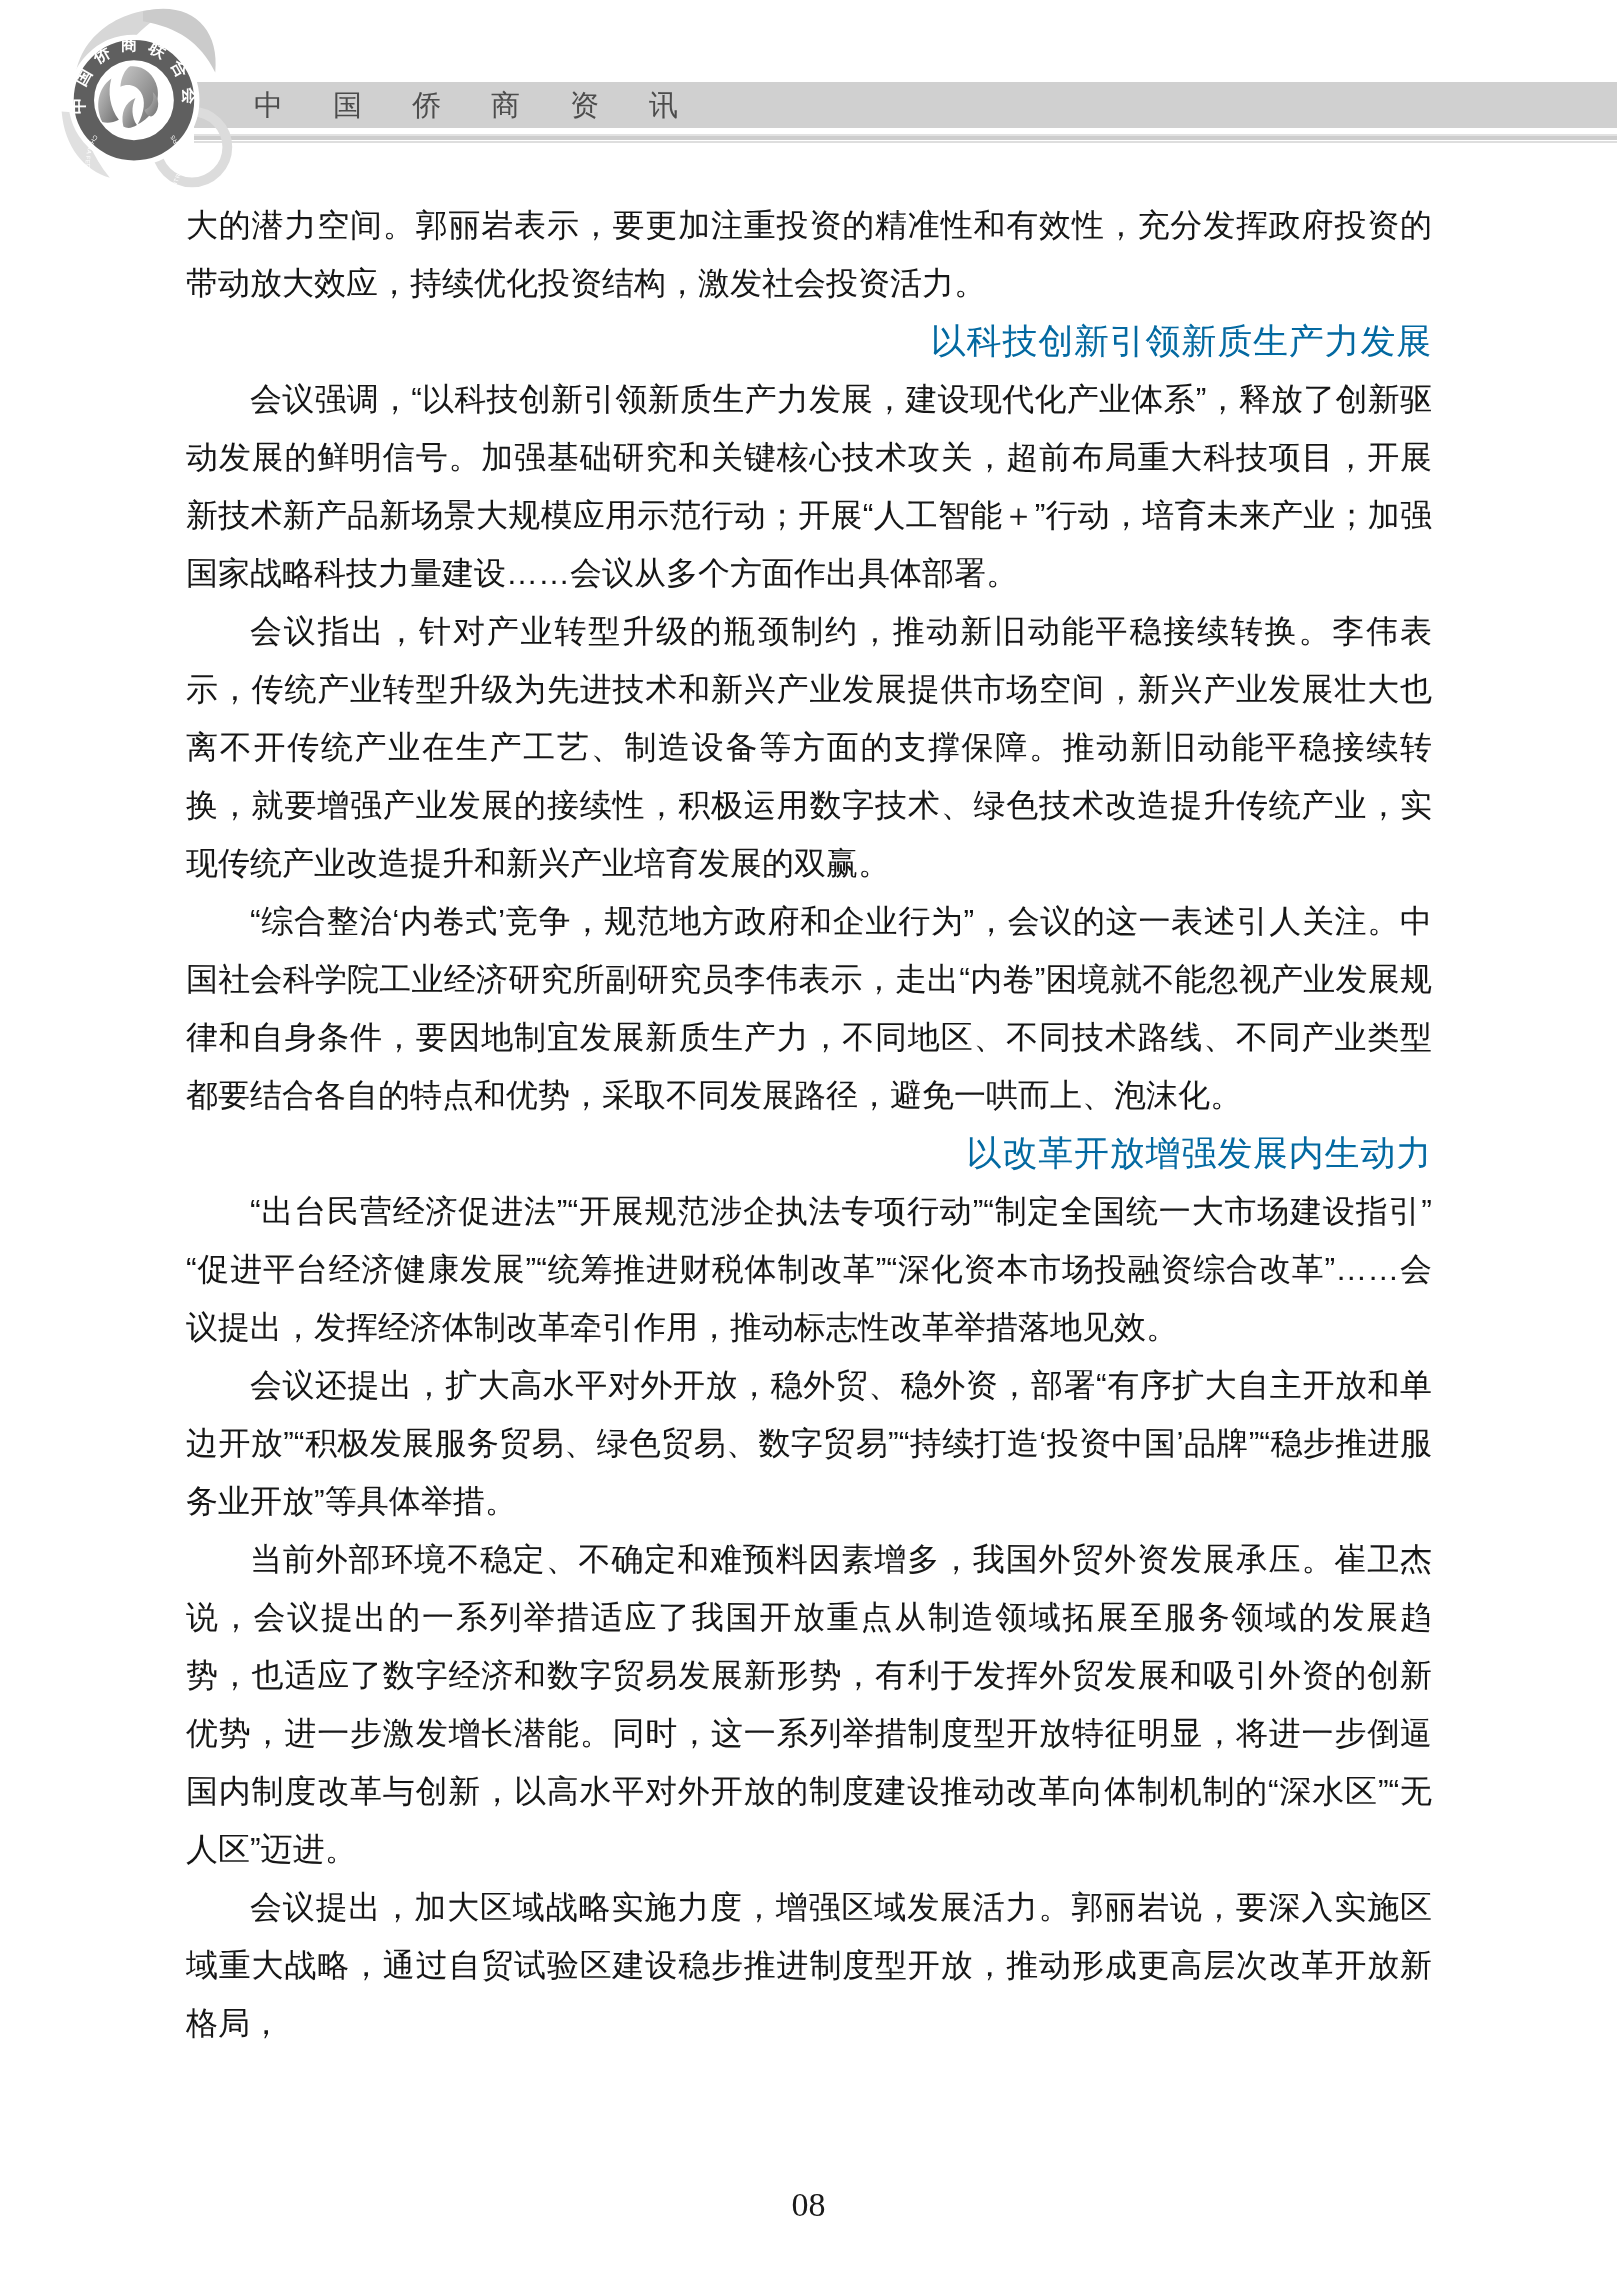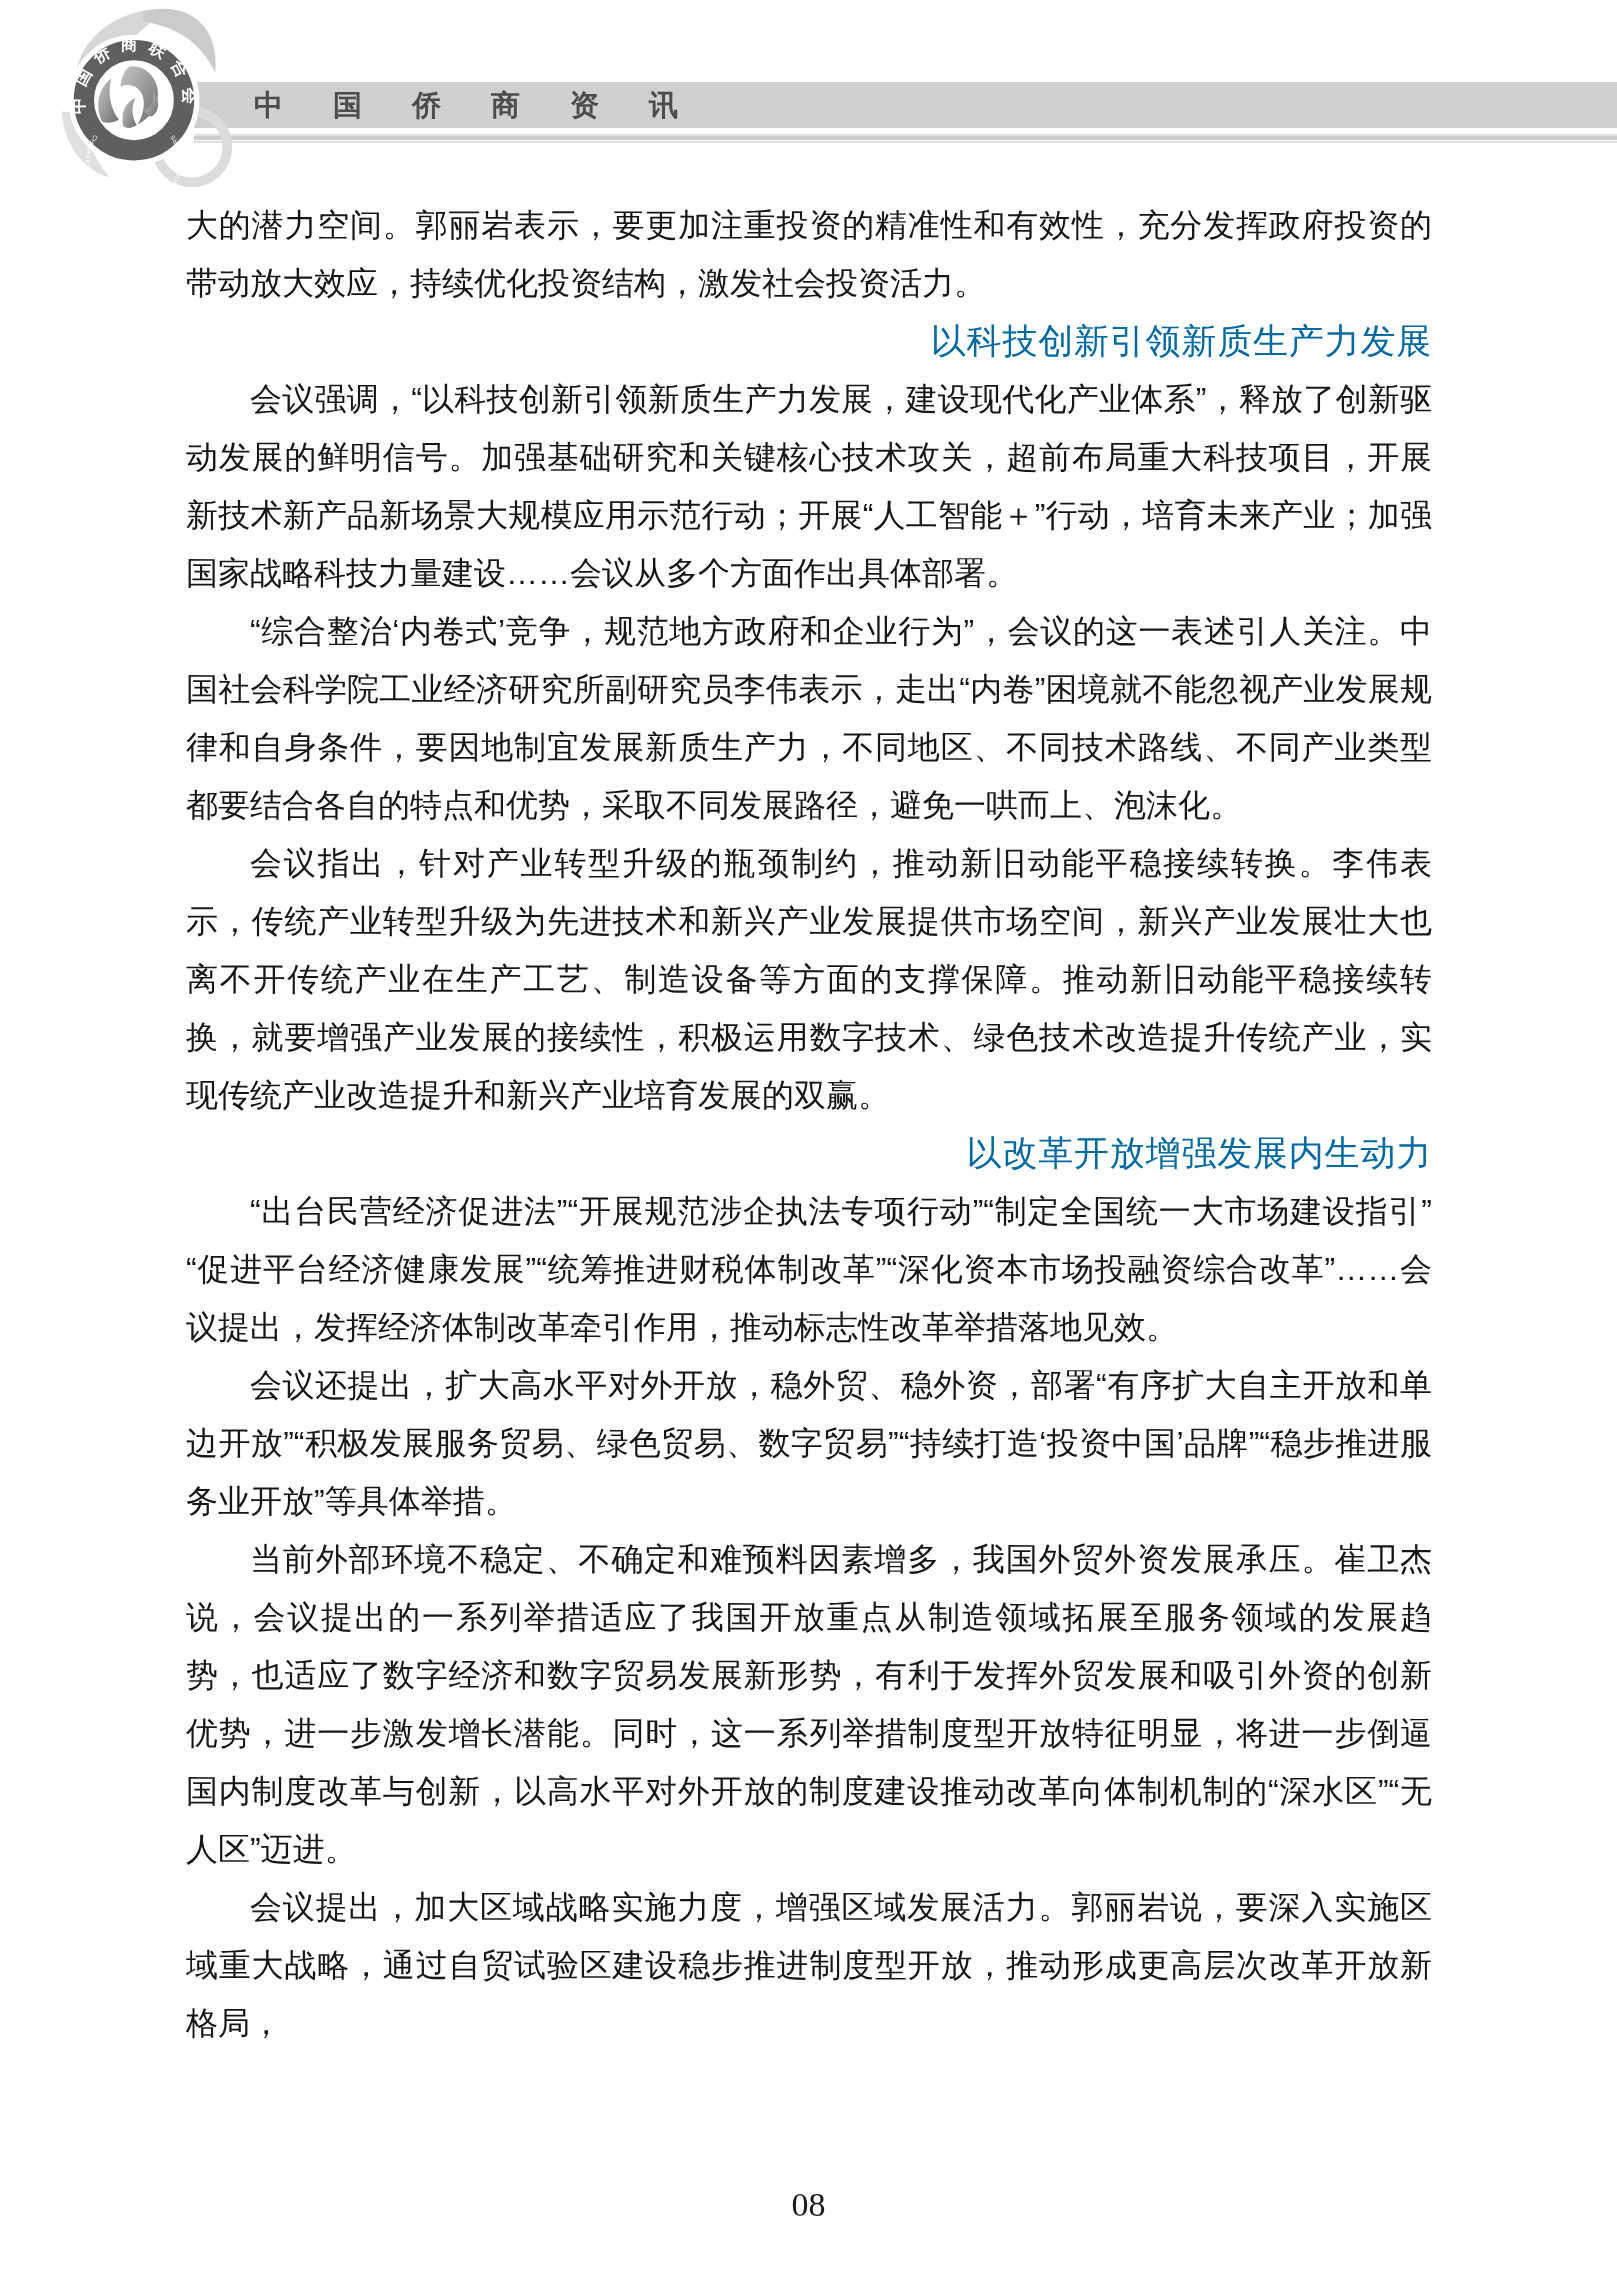--- a/index.html
+++ b/index.html
@@ -20,21 +20,20 @@
     background: #d0d0d0;
   }
   .banner-title {
     position: absolute;
     left: 254px; top: 82px;
     height: 46px; line-height: 46px;
     font-size: 29px;
     letter-spacing: 50px;
     color: #4c4c4c;
     white-space: nowrap;
-    font-weight: bold;
   }
   .stripe { position: absolute; left: 194px; right: 0; }
   .stripe-1 { top: 134px; height: 2.3px; background: #e2e2e2; }
   .stripe-2 { top: 136px; height: 3.8px; background: #cdcdcd; }
   .stripe-3 { top: 141px; height: 2.3px; background: #dedede; }
 
   .logo-svg {
     position: absolute;
     left: 30px; top: 0;
     width: 241px; height: 196px;
@@ -128,22 +127,22 @@
       <path d="M 96,162 C 86,141 90,117 108,104 C 103,122 106,143 118,159 C 111,163 102,164 96,162 Z"></path>
       <path d="M 124,168 C 120,150 126,136 140,130 C 134,142 135,156 142,166 C 136,170 129,171 124,168 Z"></path>
       <path d="M 152,146 C 161,142 166,133 163,122 C 172,130 173,144 164,153 C 160,157 154,152 152,146 Z"></path>
     </g>
   </svg>
 
   <main class="content">
     <p class="para no-indent">大的潜力空间。郭丽岩表示，要更加注重投资的精准性和有效性，充分发挥政府投资的带动放大效应，持续优化投资结构，激发社会投资活力。</p>
     <h2 class="section-heading">以科技创新引领新质生产力发展</h2>
     <p class="para">会议强调，“以科技创新引领新质生产力发展，建设现代化产业体系”，释放了创新驱动发展的鲜明信号。加强基础研究和关键核心技术攻关，超前布局重大科技项目，开展新技术新产品新场景大规模应用示范行动；开展“人工智能＋”行动，培育未来产业；加强国家战略科技力量建设……会议从多个方面作出具体部署。</p>
+    <p class="para">会议指出，针对产业转型升级的瓶颈制约，推动新旧动能平稳接续转换。李伟表示，传统产业转型升级为先进技术和新兴产业发展提供市场空间，新兴产业发展壮大也离不开传统产业在生产工艺、制造设备等方面的支撑保障。推动新旧动能平稳接续转换，就要增强产业发展的接续性，积极运用数字技术、绿色技术改造提升传统产业，实现传统产业改造提升和新兴产业培育发展的双赢。</p>
     <p class="para">“综合整治‘内卷式’竞争，规范地方政府和企业行为”，会议的这一表述引人关注。中国社会科学院工业经济研究所副研究员李伟表示，走出“内卷”困境就不能忽视产业发展规律和自身条件，要因地制宜发展新质生产力，不同地区、不同技术路线、不同产业类型都要结合各自的特点和优势，采取不同发展路径，避免一哄而上、泡沫化。</p>
-    <p class="para">会议指出，针对产业转型升级的瓶颈制约，推动新旧动能平稳接续转换。李伟表示，传统产业转型升级为先进技术和新兴产业发展提供市场空间，新兴产业发展壮大也离不开传统产业在生产工艺、制造设备等方面的支撑保障。推动新旧动能平稳接续转换，就要增强产业发展的接续性，积极运用数字技术、绿色技术改造提升传统产业，实现传统产业改造提升和新兴产业培育发展的双赢。</p>
     <h2 class="section-heading">以改革开放增强发展内生动力</h2>
     <p class="para">“出台民营经济促进法”“开展规范涉企执法专项行动”“制定全国统一大市场建设指引”“促进平台经济健康发展”“统筹推进财税体制改革”“深化资本市场投融资综合改革”……会议提出，发挥经济体制改革牵引作用，推动标志性改革举措落地见效。</p>
     <p class="para">会议还提出，扩大高水平对外开放，稳外贸、稳外资，部署“有序扩大自主开放和单边开放”“积极发展服务贸易、绿色贸易、数字贸易”“持续打造‘投资中国’品牌”“稳步推进服务业开放”等具体举措。</p>
     <p class="para">当前外部环境不稳定、不确定和难预料因素增多，我国外贸外资发展承压。崔卫杰说，会议提出的一系列举措适应了我国开放重点从制造领域拓展至服务领域的发展趋势，也适应了数字经济和数字贸易发展新形势，有利于发挥外贸发展和吸引外资的创新优势，进一步激发增长潜能。同时，这一系列举措制度型开放特征明显，将进一步倒逼国内制度改革与创新，以高水平对外开放的制度建设推动改革向体制机制的“深水区”“无人区”迈进。</p>
     <p class="para">会议提出，加大区域战略实施力度，增强区域发展活力。郭丽岩说，要深入实施区域重大战略，通过自贸试验区建设稳步推进制度型开放，推动形成更高层次改革开放新格局，</p>
   </main>
 
   <div class="page-number">08</div>
 
 </div>

